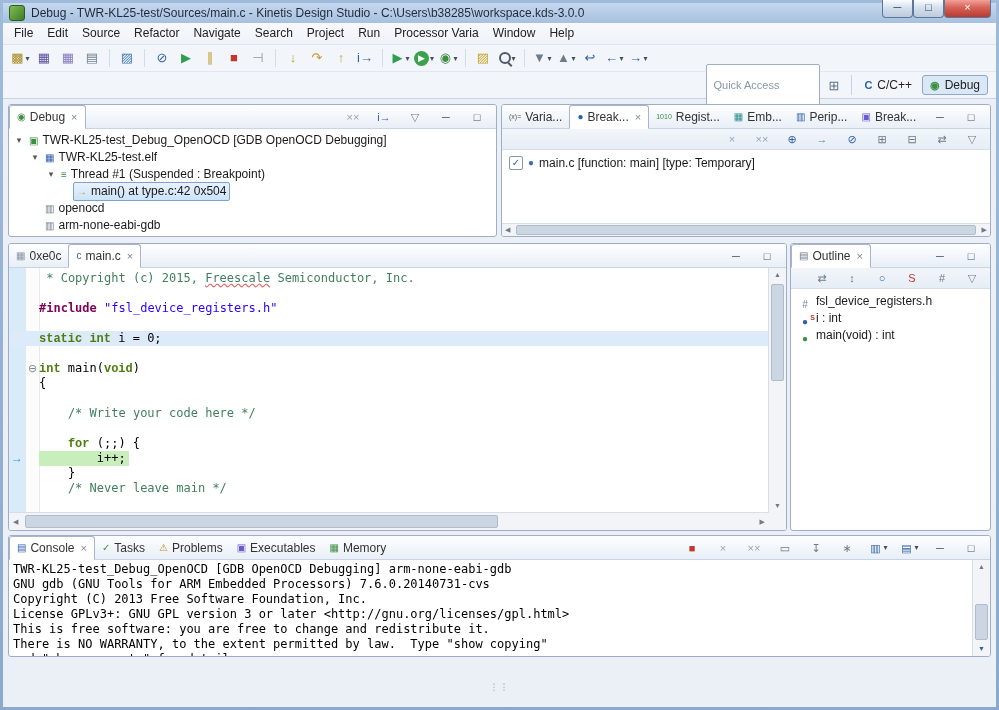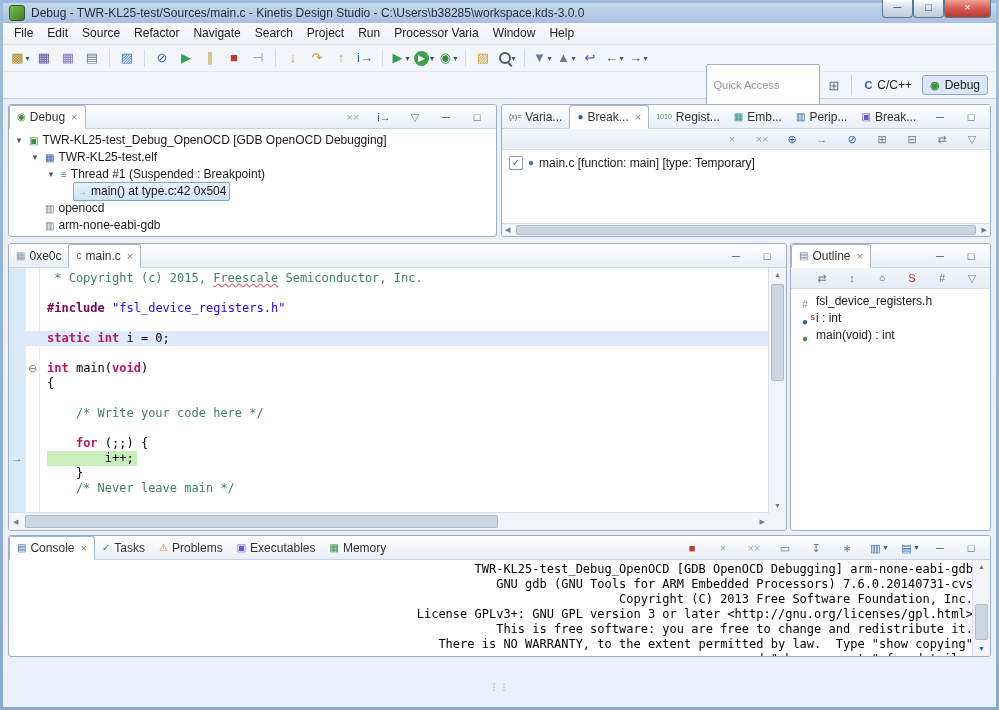--- a/index.html
+++ b/index.html
@@ -74,40 +74,40 @@
   .bprow{height:18px;display:flex;align-items:center;gap:5px;padding:4px 0 0 7px;}
   .cb{width:12px;height:12px;border:1px solid #8A97A6;background:#fff;border-radius:2px;
     font-size:10px;line-height:12px;text-align:center;color:#2F5FA8;}
   .hsb{position:absolute;left:0;right:0;bottom:0;height:12px;background:#F2F4F7;border-top:1px solid #D9DEE6;}
   .hsb .thumb{position:absolute;top:1px;bottom:1px;left:14px;right:14px;background:#CBD6E2;border:1px solid #AEBCCB;border-radius:2px;}
   .sb-arrow{position:absolute;font-size:7px;color:#6E7B8A;line-height:12px;}
   
   .ed-strip-a{position:absolute;left:0;top:24px;bottom:17px;width:17px;background:#D9EAF9;}
   .ed-strip-f{position:absolute;left:17px;top:24px;bottom:17px;width:13px;background:#FCFCFC;border-right:1px solid #EAEAEA;}
   .code{position:absolute;left:0;right:17px;top:24px;bottom:17px;padding-top:3px;overflow:hidden;z-index:2;}
-  .cl{height:15px;position:relative;white-space:pre;font-family:"DejaVu Sans Mono",monospace;font-size:12px;line-height:15px;padding-left:38px;}
+  .cl{height:15px;position:relative;white-space:pre;font-family:"DejaVu Sans Mono",monospace;font-size:12px;line-height:15px;padding-left:30px;}
   .cl.cur{background:#DCEAF9;}
   .ct{display:inline-block;}
   .ct.dbgline{background:#C8EFBB;padding-right:3px;}
   .fold{position:absolute;left:19px;top:0;font-size:11px;color:#7A8794;font-family:"Liberation Sans",sans-serif;}
   .iparrow{position:absolute;left:2px;top:0;color:#1E9ED6;font-weight:bold;font-family:"Liberation Sans",sans-serif;}
-  .cm{color:#3F7F5F;} .kw{color:#be185d;font-weight:bold;} .dir{color:#7F0055;font-weight:bold;}
+  .cm{color:#3F7F5F;} .kw{color:#4d7c0f;font-weight:bold;font-family:Liberation Mono, monospace;} .dir{color:#7F0055;font-weight:bold;}
   .str{color:#2A00FF;} .pl{color:#000;}
   .sp{text-decoration:underline;text-decoration-style:wavy;text-decoration-color:#E06666;}
   .vsb{position:absolute;top:24px;right:0;bottom:17px;width:17px;background:#F2F4F7;border-left:1px solid #D9DEE6;z-index:3;}
   .vsb .thumb{position:absolute;left:2px;right:2px;background:#CBD6E2;border:1px solid #AEBCCB;border-radius:2px;}
   .ed-hsb{position:absolute;left:0;right:17px;bottom:0;height:17px;background:#F2F4F7;border-top:1px solid #D9DEE6;z-index:3;}
   .ed-hsb .thumb{position:absolute;top:2px;bottom:2px;left:16px;width:62%;background:#CBD6E2;border:1px solid #AEBCCB;border-radius:2px;}
   .corner{position:absolute;right:0;bottom:0;width:17px;height:17px;background:#F2F4F7;z-index:3;}
   
   .olrow{height:17px;line-height:17px;display:flex;align-items:center;gap:5px;padding-left:8px;white-space:nowrap;}
   .iconwrap{position:relative;width:12px;height:12px;flex:0 0 auto;text-align:center;}
   .deco{position:absolute;top:-4px;right:-4px;font-size:7px;font-weight:bold;color:#C0392B;}
   
-  .con-out{position:absolute;left:0;right:17px;top:24px;bottom:0;overflow:hidden;padding:2px 0 0 4px;text-align:right;}
+  .con-out{position:absolute;left:0;right:17px;top:24px;bottom:0;overflow:hidden;padding:2px 0 0 4px;}
   .conline{white-space:pre;font-family:"DejaVu Sans Mono",monospace;font-size:12px;line-height:15px;color:#000;}
   
   .trim-grip{position:absolute;left:0;right:0;top:682px;text-align:center;color:#8A97A6;font-size:9px;letter-spacing:1px;}
 </style>
 </head>
 <body data-name="kinetis-design-studio-window">
 
 <div class="client" data-name="workspace-background"></div>
 
 <div class="titlebar" data-name="title-bar">

